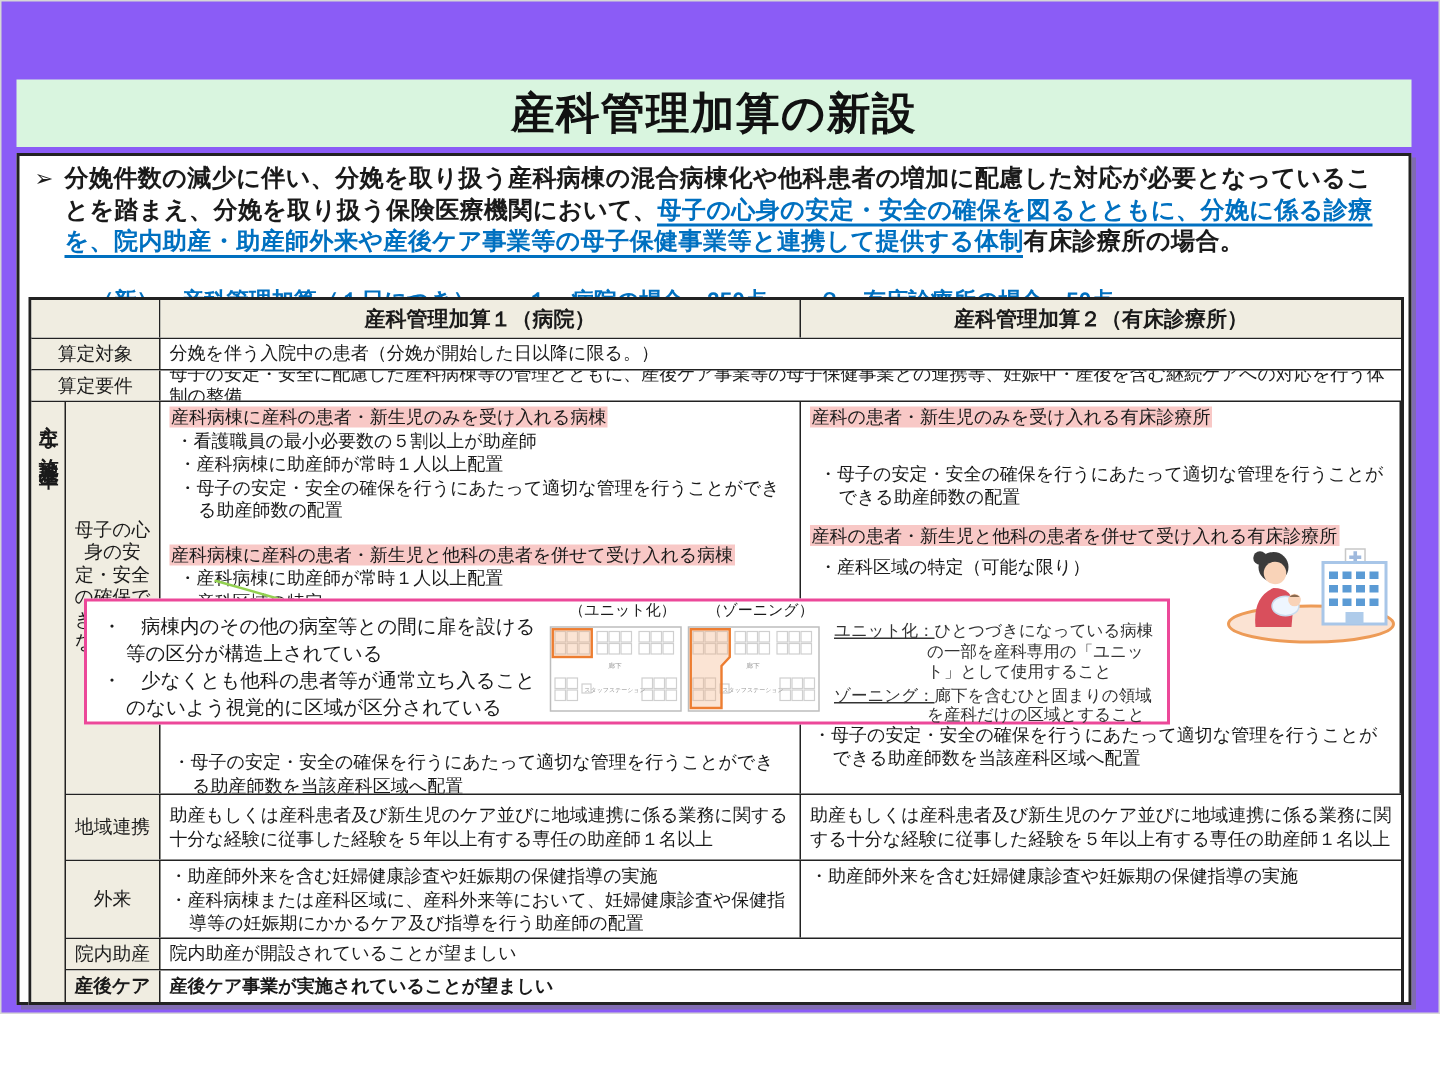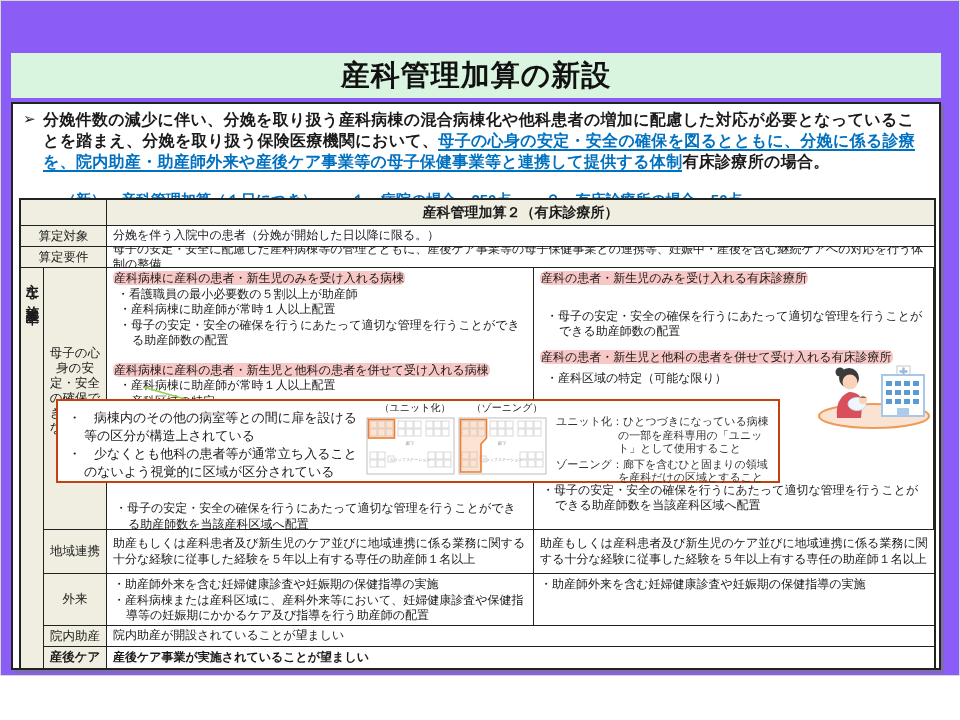--- a/index.html
+++ b/index.html
@@ -41,38 +41,38 @@
   .w-col1 { width:427px; }
   .w-narrow { width:23px; }
   .w-sub { width:63px; }
 
   .vlabel { background:#f0ede1; writing-mode:vertical-rl; font-size:13px; font-weight:bold;
     letter-spacing:3px; padding-top:5px; display:flex; justify-content:flex-start; align-items:center; }
   .grp { flex:1; display:flex; flex-direction:column; }
   .grp .tr:last-child { border-bottom:none;font-weight:bold; }
 
   .bullet { padding-left:13px; text-indent:-13px; }
-  .pinkline span.ph { background:#f8c8c6; padding:0 1px;border-radius:6px; }
+  .pinkline span.ph { background:#f8c8c6; padding:0 1px; }
   .gap6 { height:6px; } .gap10 { height:10px; } .gap14 { height:14px; }
 
   
   .env-row { position:relative; }
   .env-cell { font-size:12px; line-height:15.5px; padding:3px 6px; }
   .spacer-callout { height:92px; }
   .spacer-clinic { height:96px; }
 
   .callout { position:absolute; left:12px; top:131px; width:724px; height:84px;
-    border:2px solid #c2410c; background:#fff; display:flex; align-items:stretch; z-index:3; }
+    border:2px solid #ec4899; background:#fff; display:flex; align-items:stretch; z-index:3; }
   .callout-bullets { width:308px; font-size:13px; line-height:18px; padding:8px 2px 0 10px; }
   .callout-bullets .cb { padding-left:16px; text-indent:-16px; }
   .diagram { width:92px; padding-top:1px; }
   .diagram .cap { font-size:10px; text-align:center; padding-left:6px; line-height:12px; }
   .defs { flex:1; font-size:11px; line-height:13.5px; padding:14px 2px 0 6px; color:#333; }
   .defs .def { padding-left:62px; text-indent:-62px; margin-bottom:2px; }
-  .defs .term { color:#333; }
+  .defs .term { color:#333;text-decoration:underline; }
 
   .connector { position:absolute; left:98px; top:117px; z-index:2; }
 
   .illus { position:absolute; right:3px; top:94px; width:114px; height:68px; z-index:4; }
 
   svg text { font-family:"Liberation Sans","DejaVu Sans",sans-serif; }
 </style>
 </head>
 <body>
 
@@ -90,20 +90,21 @@
     </div>
 
     <div class="new-line">
       <span class="nl">（新）　産科管理加算（１日につき）</span><span class="nl">１　病院の場合　250点</span><span class="nl">２　有床診療所の場合　50点</span>
     </div>
 
     <div class="tbl">
 
       <div class="tr" style="height:26px">
         <div class="td lab w-label"></div>
+        <div class="td head w-col1">産科管理加算１（病院）</div>
         <div class="td head flex1">産科管理加算２（有床診療所）</div>
       </div>
 
       <div class="tr" style="height:21px">
         <div class="td lab w-label">算定対象</div>
         <div class="td cont flex1" style="display:flex;align-items:center">分娩を伴う入院中の患者（分娩が開始した日以降に限る。）</div>
       </div>
 
       <div class="tr" style="height:21px">
         <div class="td lab w-label">算定要件</div>

